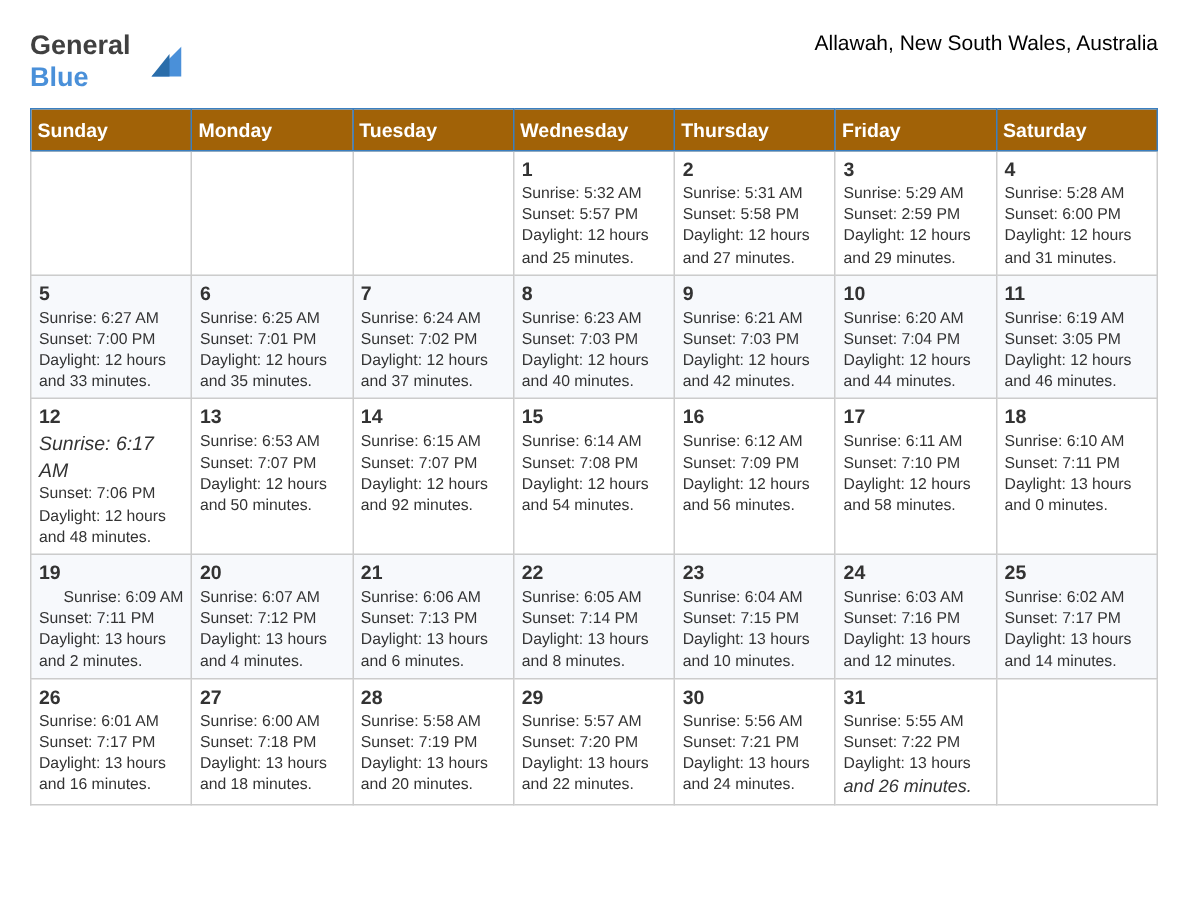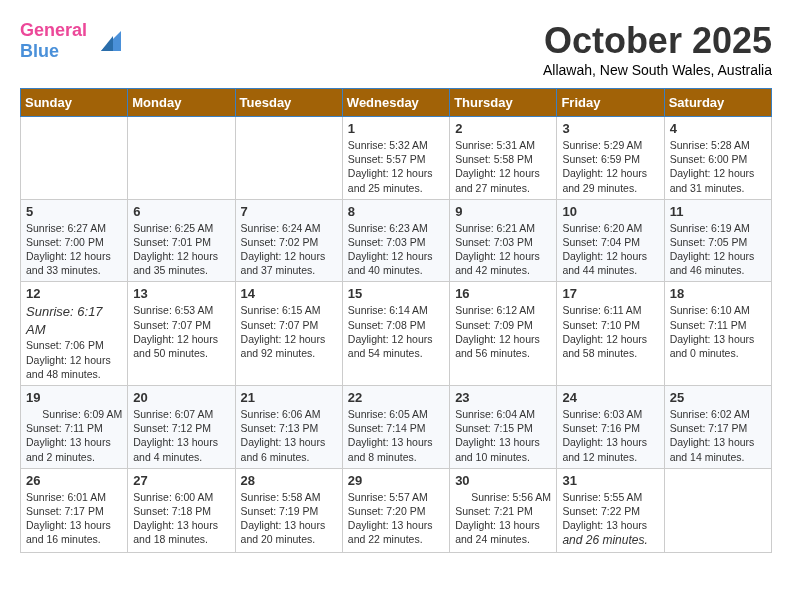--- a/index.html
+++ b/index.html
@@ -16,21 +16,21 @@
       align-items: flex-start;
       margin-bottom: 10px;
     }
     .logo {
       display: flex;
       align-items: center;
     }
     .logo-text-general {
       font-size: 18px;
       font-weight: bold;
-      color: #ec4899;
+      color: #404040;
     }
     .logo-text-blue {
       font-size: 18px;
       font-weight: bold;
       color: #4a90d9;
     }
     .logo-icon {
       width: 30px;
       height: 30px;
       margin-left: 4px;
@@ -98,21 +98,20 @@
         <span class="logo-text-general">General</span><br>
         <span class="logo-text-blue">Blue</span>
       </span>
       <svg class="logo-icon" viewBox="0 0 30 30">
         <polygon points="10,25 30,5 30,25" fill="#4a90d9"></polygon>
         <polygon points="10,25 22,10 22,25" fill="#2a6daa"></polygon>
       </svg>
     </div>
   </div>
   <div class="title-block">
-    <div class="month-title">October 2025</div>
     <div class="location-subtitle">Allawah, New South Wales, Australia</div>
   </div>
 </div>
 
 <table class="calendar">
   <thead>
     <tr>
     <th>Sunday</th>
         <th>Monday</th>
         <th>Tuesday</th>
@@ -137,21 +136,21 @@
         <td>
           <span class="day-number">2</span>
           <div style="font-size: 10.5px; line-height: 1.35;">Sunrise: 5:31 AM</div>
           <div style="font-size: 10.5px; line-height: 1.35;">Sunset: 5:58 PM</div>
           <div style="font-size: 10.5px; line-height: 1.35;">Daylight: 12 hours</div>
           <div style="font-size: 10.5px; line-height: 1.35;">and 27 minutes.</div>
         </td>
         <td>
           <span class="day-number">3</span>
           <div style="font-size: 10.5px; line-height: 1.35;">Sunrise: 5:29 AM</div>
-          <div style="font-size: 10.5px; line-height: 1.35;">Sunset: 6:59 PM</div>
+          <div style="font-size: 10.5px; line-height: 1.35;">Sunset: 2:59 PM</div>
           <div style="font-size: 10.5px; line-height: 1.35;">Daylight: 12 hours</div>
           <div style="font-size: 10.5px; line-height: 1.35;">and 29 minutes.</div>
         </td>
         <td>
           <span class="day-number">4</span>
           <div style="font-size: 10.5px; line-height: 1.35;">Sunrise: 5:28 AM</div>
           <div style="font-size: 10.5px; line-height: 1.35;">Sunset: 6:00 PM</div>
           <div style="font-size: 10.5px; line-height: 1.35;">Daylight: 12 hours</div>
           <div style="font-size: 10.5px; line-height: 1.35;">and 31 minutes.</div>
         </td>
@@ -195,21 +194,21 @@
         <td>
           <span class="day-number">10</span>
           <div style="font-size: 10.5px; line-height: 1.35;">Sunrise: 6:20 AM</div>
           <div style="font-size: 10.5px; line-height: 1.35;">Sunset: 7:04 PM</div>
           <div style="font-size: 10.5px; line-height: 1.35;">Daylight: 12 hours</div>
           <div style="font-size: 10.5px; line-height: 1.35;">and 44 minutes.</div>
         </td>
         <td>
           <span class="day-number">11</span>
           <div style="font-size: 10.5px; line-height: 1.35;">Sunrise: 6:19 AM</div>
-          <div style="font-size: 10.5px; line-height: 1.35;">Sunset: 7:05 PM</div>
+          <div style="font-size: 10.5px; line-height: 1.35;">Sunset: 3:05 PM</div>
           <div style="font-size: 10.5px; line-height: 1.35;">Daylight: 12 hours</div>
           <div style="font-size: 10.5px; line-height: 1.35;">and 46 minutes.</div>
         </td>
       </tr>
       <tr>
         <td>
           <span class="day-number">12</span>
           <div style="font-size: 13px; line-height: 1.35; font-style: italic;">Sunrise: 6:17 AM</div>
           <div style="font-size: 10.5px; line-height: 1.35;">Sunset: 7:06 PM</div>
           <div style="font-size: 10.5px; line-height: 1.35;">Daylight: 12 hours</div>
@@ -333,21 +332,21 @@
         </td>
         <td>
           <span class="day-number">29</span>
           <div style="font-size: 10.5px; line-height: 1.35;">Sunrise: 5:57 AM</div>
           <div style="font-size: 10.5px; line-height: 1.35;">Sunset: 7:20 PM</div>
           <div style="font-size: 10.5px; line-height: 1.35;">Daylight: 13 hours</div>
           <div style="font-size: 10.5px; line-height: 1.35;">and 22 minutes.</div>
         </td>
         <td>
           <span class="day-number">30</span>
-          <div style="font-size: 10.5px; line-height: 1.35; margin-left: 16px;">Sunrise: 5:56 AM</div>
+          <div style="font-size: 10.5px; line-height: 1.35;">Sunrise: 5:56 AM</div>
           <div style="font-size: 10.5px; line-height: 1.35;">Sunset: 7:21 PM</div>
           <div style="font-size: 10.5px; line-height: 1.35;">Daylight: 13 hours</div>
           <div style="font-size: 10.5px; line-height: 1.35;">and 24 minutes.</div>
         </td>
         <td>
           <span class="day-number">31</span>
           <div style="font-size: 10.5px; line-height: 1.35;">Sunrise: 5:55 AM</div>
           <div style="font-size: 10.5px; line-height: 1.35;">Sunset: 7:22 PM</div>
           <div style="font-size: 10.5px; line-height: 1.35;">Daylight: 13 hours</div>
           <div style="font-size: 12px; line-height: 1.35; font-style: italic;">and 26 minutes.</div>

